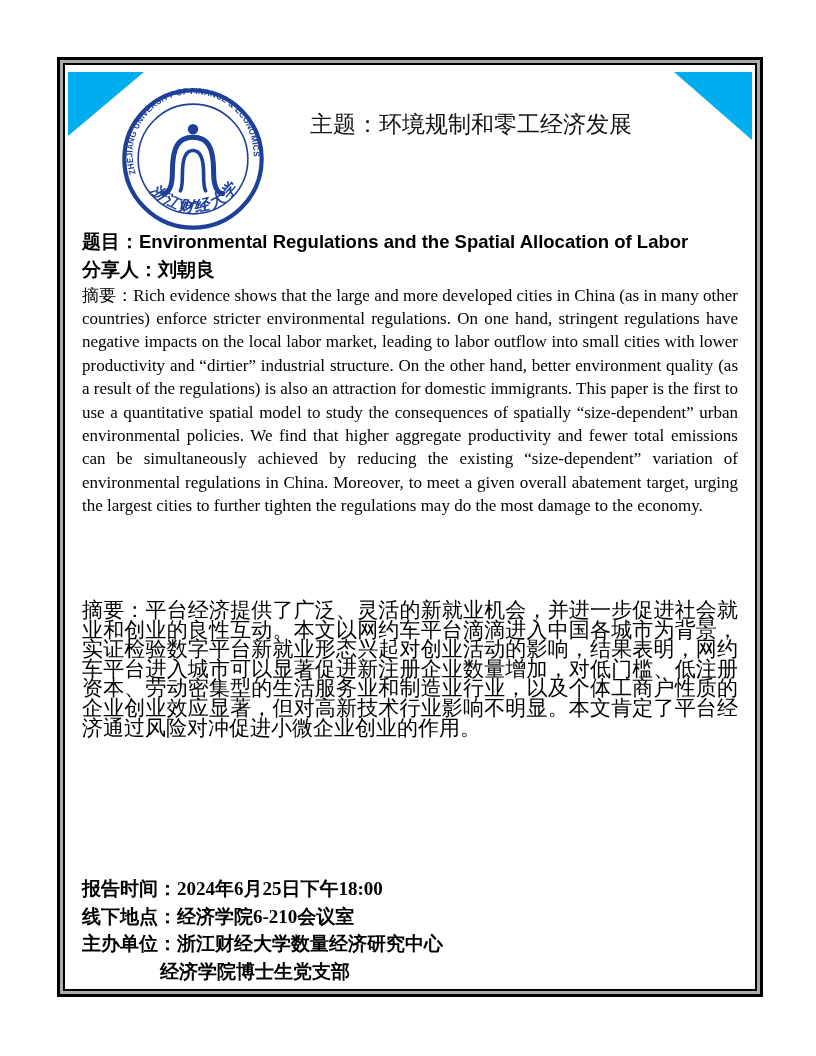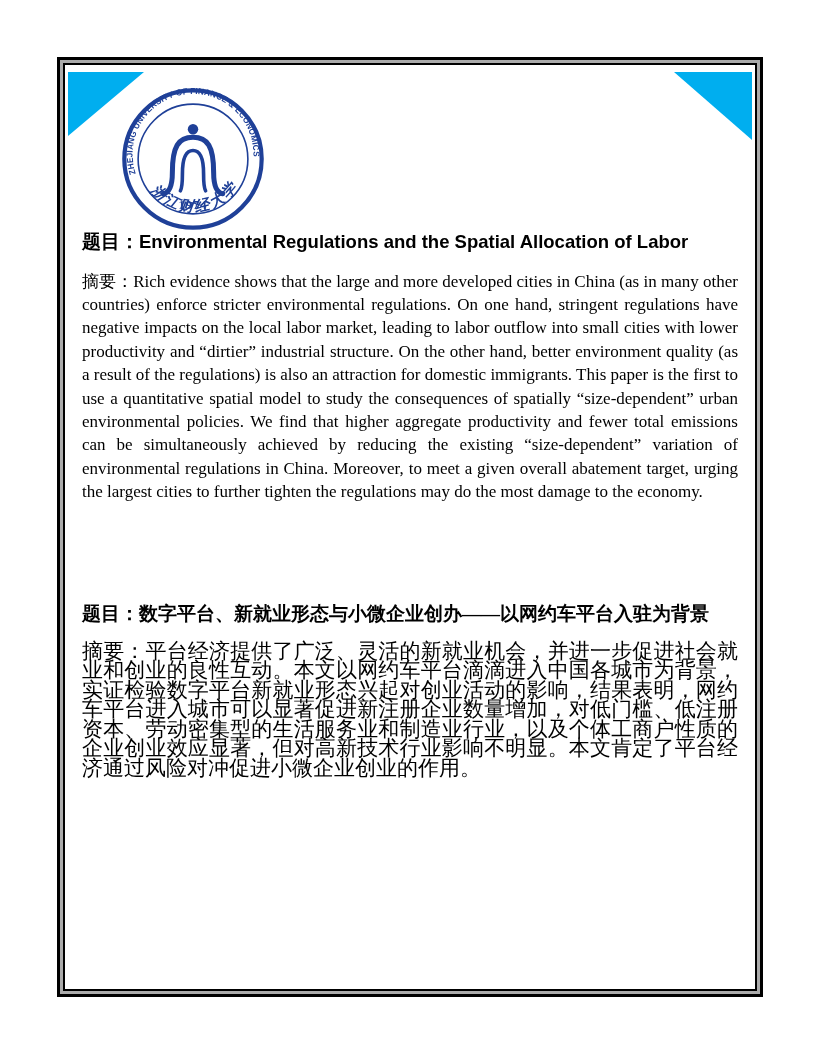--- a/index.html
+++ b/index.html
@@ -46,21 +46,21 @@
   .sec-title {
     font-size:19px; font-weight:bold; line-height:27.5px;
     text-align:justify;
   }
   .sec-title .en-bold {
     font-family:"Liberation Sans","DejaVu Sans",sans-serif;
     font-size:18.5px;
     margin-top:12px;
   }
   .speaker { font-size:19px; font-weight:bold; line-height:27px; }
-  .abstract { text-align:justify; margin-top:14px; }
+  .abstract { text-align:justify; margin-top:1px; }
   .abstract-en { font-size:17px; line-height:23.4px; }
   .abstract-zh { font-size:21px; line-height:19.6px; }
   
   .footer { position:absolute; left:22px; top:815px; width:656px; }
   .footer p { font-size:19px; font-weight:bold; line-height:27.6px; }
   .footer .indent { padding-left:78px; }
 </style>
 </head>
 <body>
 
@@ -85,27 +85,34 @@
       </text>
       <g stroke="#1F4098" fill="none" stroke-linecap="round">
         <circle cx="72.5" cy="43" r="5.2" fill="#1F4098" stroke="none"></circle>
         <path stroke-width="5" d="M 43,107 C 50,106 52,97 52,86 C 52,60 58,51 72.5,51 C 87,51 93,60 93,86 C 93,97 95,106 102,107"></path>
         <path stroke-width="3.6" d="M 60,104 C 62,101 62,95 62,87 C 62,71 66,64 72.5,64 C 79,64 83,71 83,87 C 83,95 83,101 85,104"></path>
       </g>
       <text x="72.5" y="122" text-anchor="middle" font-size="12.5" font-weight="bold" fill="#1F4098" font-family="Liberation Serif, DejaVu Serif, serif" letter-spacing="1">1974</text>
     </svg>
 
     <div class="header-text">
+      <div class="subtitle">主题：环境规制和零工经济发展</div>
     </div>
 
     <div class="section section1">
       <p class="sec-title"><span>题目：</span><span class="en-bold">Environmental Regulations and the Spatial Allocation of Labor</span></p>
+      <p class="speaker"><span>分享人：</span><span>刘朝良</span></p>
       <p class="abstract abstract-en"><span>摘要：</span><span>Rich evidence shows that the large and more developed cities in China (as in many other countries) enforce stricter environmental regulations. On one hand, stringent regulations have negative impacts on the local labor market, leading to labor outflow into small cities with lower productivity and “dirtier” industrial structure. On the other hand, better environment quality (as a result of the regulations) is also an attraction for domestic immigrants. This paper is the first to use a quantitative spatial model to study the consequences of spatially “size-dependent” urban environmental policies. We find that higher aggregate productivity and fewer total emissions can be simultaneously achieved by reducing the existing “size-dependent” variation of environmental regulations in China. Moreover, to meet a given overall abatement target, urging the largest cities to further tighten the regulations may do the most damage to the economy.</span></p>
     </div>
 
     <div class="section section2">
-      <p class="sec-title"><span>题目：</span><span>数字平台、新就业形态与小微企业创办——以网约车平台入驻为背景</span></p>
       <p class="abstract abstract-zh"><span>摘要：</span><span>平台经济提供了广泛、灵活的新就业机会，并进一步促进社会就业和创业的良性互动。本文以网约车平台滴滴进入中国各城市为背景，实证检验数字平台新就业形态兴起对创业活动的影响，结果表明，网约车平台进入城市可以显著促进新注册企业数量增加，对低门槛、低注册资本、劳动密集型的生活服务业和制造业行业，以及个体工商户性质的企业创业效应显著，但对高新技术行业影响不明显。本文肯定了平台经济通过风险对冲促进小微企业创业的作用。</span></p>
     </div>
 
+    <div class="footer">
+      <p><span>报告时间：</span><span>2024年6月25日下午18:00</span></p>
+      <p><span>线下地点：</span><span>经济学院6-210会议室</span></p>
+      <p><span>主办单位：</span><span>浙江财经大学数量经济研究中心</span></p>
+      <p class="indent"><span>经济学院博士生党支部</span></p>
+    </div>
 
   </div>
 </div>
 
 </body></html>

